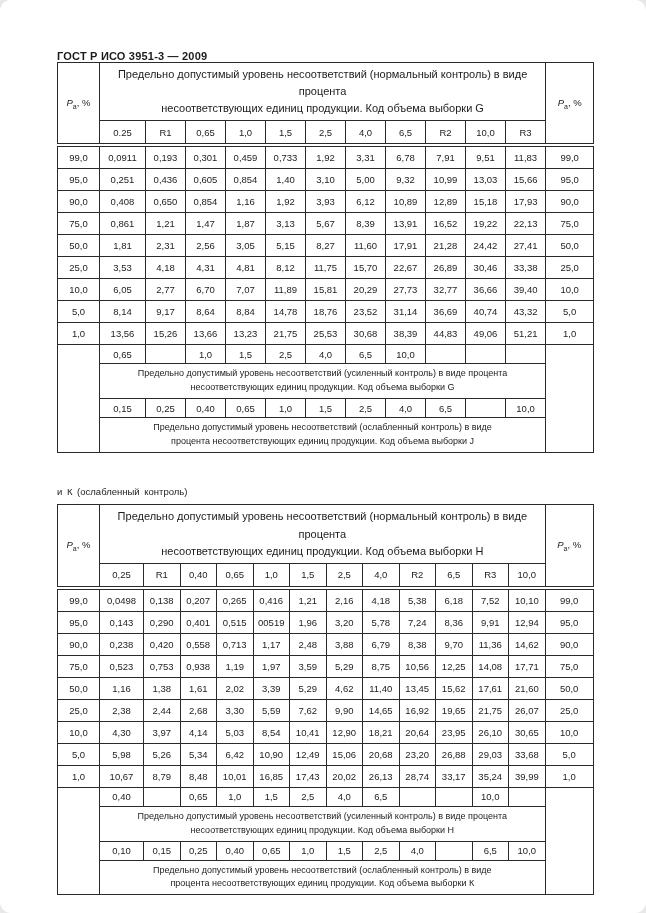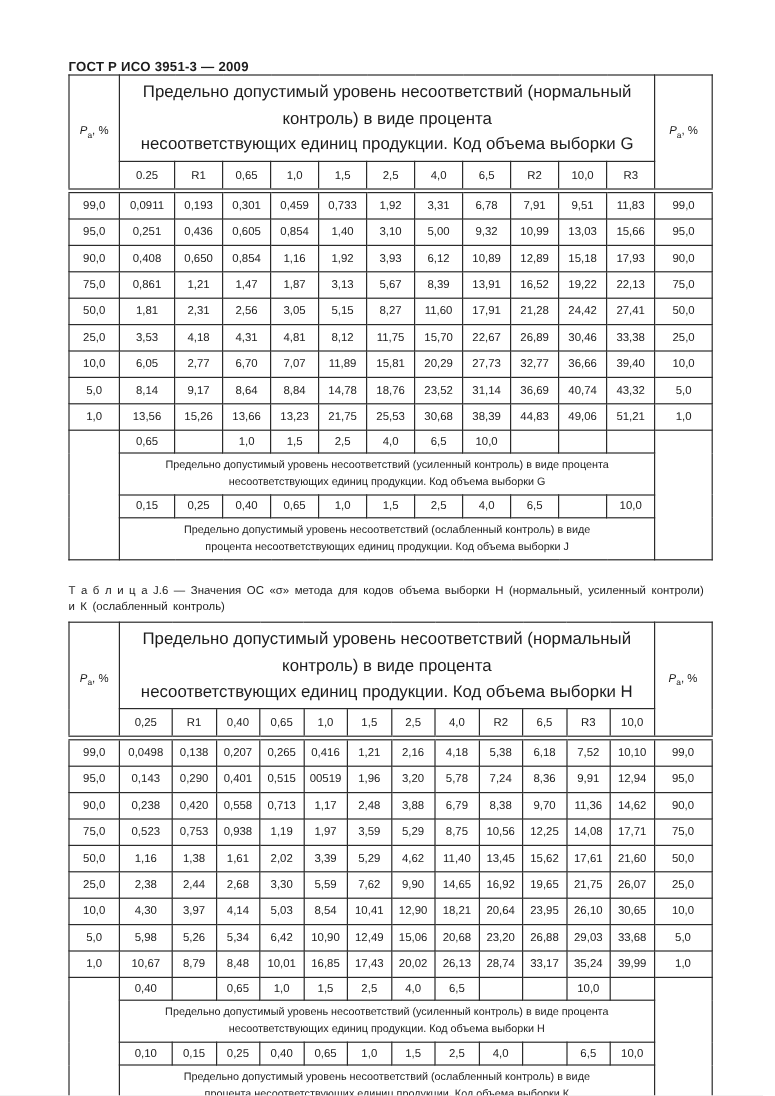--- a/index.html
+++ b/index.html
@@ -5,41 +5,42 @@
   html,body{margin:0;padding:0;background:#e8e8e8;}
   .page{
     position:relative;
     width:646px;height:913px;
     background:#ffffff;
     font-family:"Liberation Sans", sans-serif;
     color:#1c1c1c;
     box-sizing:border-box;
     padding:50px 53px 0 57px;
     overflow:hidden;
+    border-radius:11px;
   }
   .doc-header{
     font-size:11px;font-weight:bold;letter-spacing:.2px;
   }
   .table-title{
     margin:19px 0 6px 0;
     font-size:9.5px;line-height:1.4;word-spacing:2px;
     max-width:536px;
   }
   .gost-table{
     border-collapse:collapse;table-layout:fixed;width:536px;
   }
   .gost-table td,.gost-table th{
     border:1px solid #2b2b2b;
     font-size:9.5px;font-weight:normal;
     text-align:center;vertical-align:middle;
     padding:1px 2px;color:#1c1c1c;
     overflow:hidden;white-space:nowrap;
   }
   .gost-table .span-head{
-    font-size:14px;line-height:1.55;padding:3px 10px;height:30px;white-space:normal;
+    font-size:11px;line-height:1.55;padding:3px 10px;height:30px;white-space:normal;
   }
   .gost-table .pa-head{border-bottom:4px double #2b2b2b;}
   .gost-table .codes-row td{height:20px;border-bottom:4px double #2b2b2b;}
   .gost-table .data-row td{height:19px;}
   .gost-table .small-codes td{height:16px;}
   .gost-table .span-text{
     font-size:9px;line-height:1.55;padding:3px 10px;white-space:normal;
   }
   .gost-table .pa-empty{background:#ffffff;}
   .pa-head i{font-style:italic;}
@@ -257,21 +258,21 @@
             <td>10,0</td>
           </tr>
           <tr>
             <td class="span-text" colspan="11">Предельно допустимый уровень несоответствий (ослабленный контроль) в виде<br>процента несоответствующих единиц продукции. Код объема выборки J</td>
           </tr>
         </tbody>
       </table>
   </section>
 
   <section>
-    <p class="table-title"><span>Т а б л и ц а  J.6 — Значения ОС «σ» метода  для  кодов  объема  выборки Н  (нормальный, усиленный контроли)</span><br><span>и К (ослабленный контроль)</span></p>
+    <p class="table-title"><br><span>и К (ослабленный контроль)</span></p>
     <table class="gost-table">
         <colgroup>
           <col style="width:42px">
           <col style="width:44px">
           <col style="width:36.5px">
           <col style="width:36.5px">
           <col style="width:36.5px">
           <col style="width:36.5px">
           <col style="width:36.5px">
           <col style="width:36.5px">

